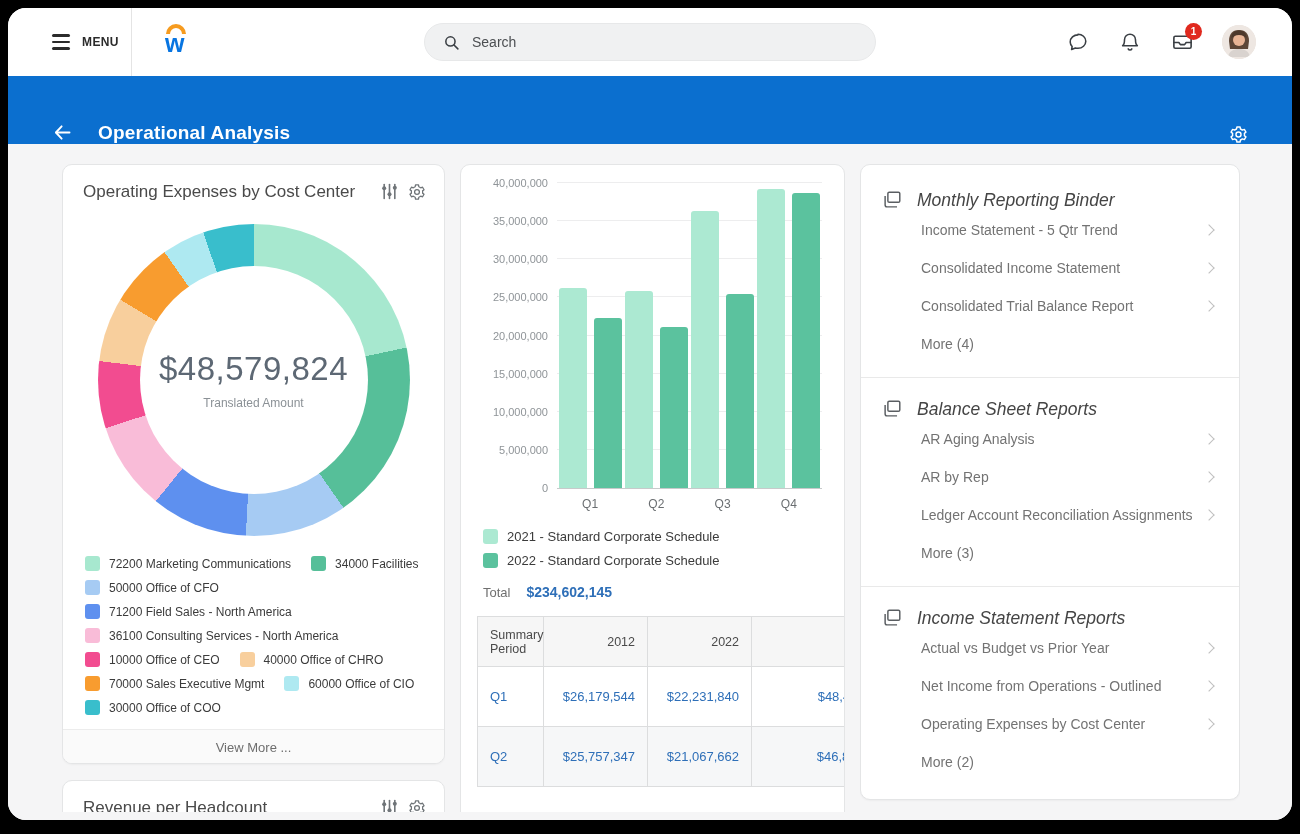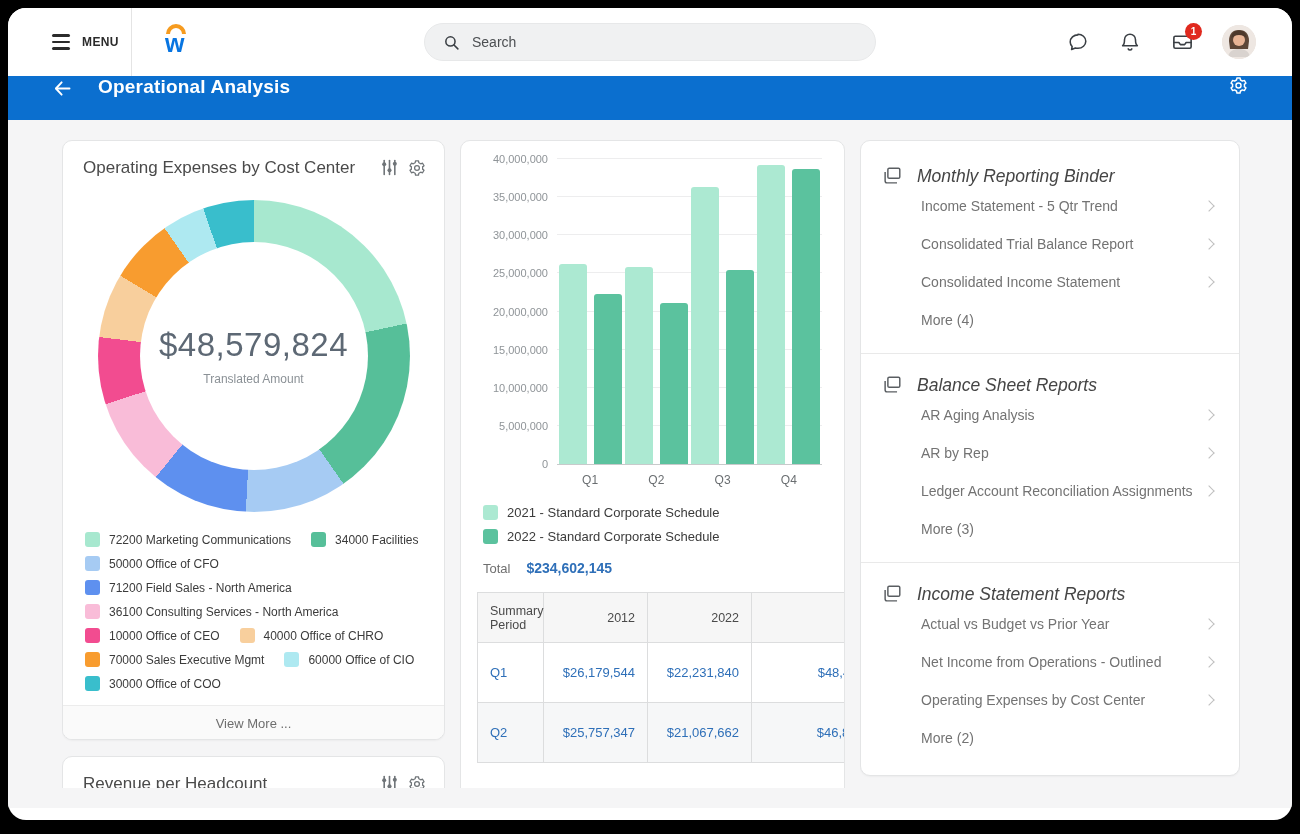--- a/index.html
+++ b/index.html
@@ -24,21 +24,21 @@
             display:flex; align-items:center; gap:12px; padding:0 18px; cursor:text; }
   .search span { font-size:14px; color:#4c4f52; }
   .top-icons { margin-left:auto; display:flex; align-items:center; gap:28px; padding-right:36px; }
   .icon-btn { position:relative; width:24px; height:24px; display:flex; align-items:center; justify-content:center; cursor:pointer; }
   .badge { position:absolute; top:-7px; right:-8px; min-width:17px; height:17px; border-radius:9px;
            background:#e0291e; color:#fff; font-size:10px; font-weight:700;
            display:flex; align-items:center; justify-content:center; padding:0 4px; }
   .avatar { width:34px; height:34px; border-radius:50%; overflow:hidden; background:#e9e2dc; cursor:pointer; }
 
   
-  .bluebar { height:44px; background:#0b6fcf; display:flex; align-items:flex-start; padding:0 44px; color:#fff; }
+  .bluebar { height:68px; background:#0b6fcf; display:flex; align-items:flex-end; padding:0 44px; color:#fff; }
   .back { width:24px; height:24px; margin-right:22px; cursor:pointer; display:flex; align-items:center; }
   .bluebar h1 { font-size:19px; font-weight:700; letter-spacing:.2px; }
   .bluebar .gear-right { margin-left:auto; cursor:pointer; display:flex; }
 
   
   .content { height:688px; background:#f5f5f6; padding:20px 54px; display:grid;
              grid-template-columns:383px 385px 380px; gap:15px; overflow:hidden; }
   .col { display:flex; flex-direction:column; gap:16px; overflow:hidden; }
   .card { background:#fff; border:1px solid #e4e5e6; border-radius:10px;
           box-shadow:0 1px 2px rgba(0,0,0,.04); overflow:hidden; flex:none; }
@@ -385,25 +385,25 @@
                   <path d="M4.5 7.5v10a2 2 0 0 0 2 2h11"></path>
                 </svg>
               </span>
               <span class="tx">Monthly Reporting Binder</span>
             </div>
             <div class="ritem">
               <span class="tx">Income Statement - 5 Qtr Trend</span>
               <span class="chev"></span>
             </div>
             <div class="ritem">
+              <span class="tx">Consolidated Income Statement</span>
+              <span class="chev"></span>
+            </div>
+            <div class="ritem">
               <span class="tx">Consolidated Trial Balance Report</span>
-              <span class="chev"></span>
-            </div>
-            <div class="ritem">
-              <span class="tx">Consolidated Income Statement</span>
               <span class="chev"></span>
             </div>
             <div class="ritem">
               <span class="tx">More (4)</span>
             </div>
           </div>
           <div class="rsection">
             <div class="rtitle">
               <span>
                 <svg width="22" height="22" viewBox="0 0 24 24" fill="none" stroke="#5a5e62" stroke-width="1.6" stroke-linejoin="round">

